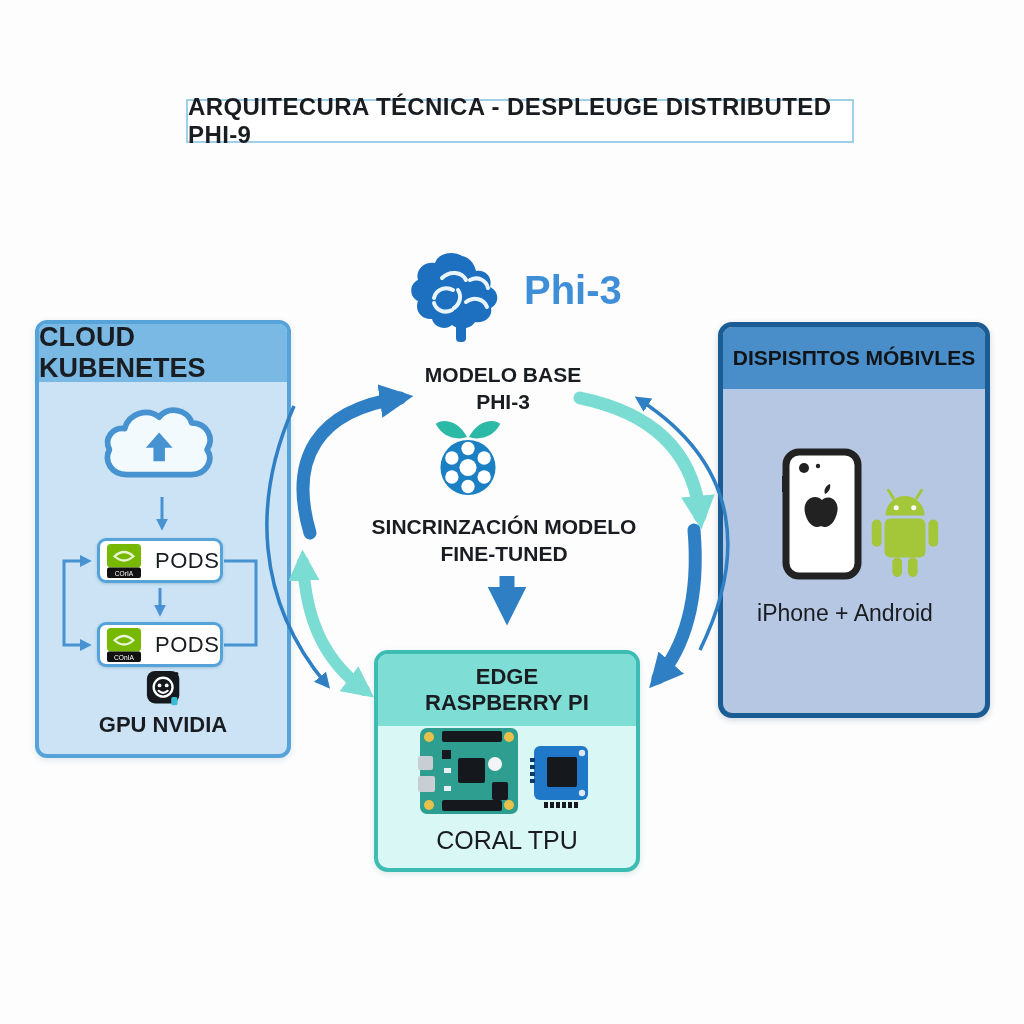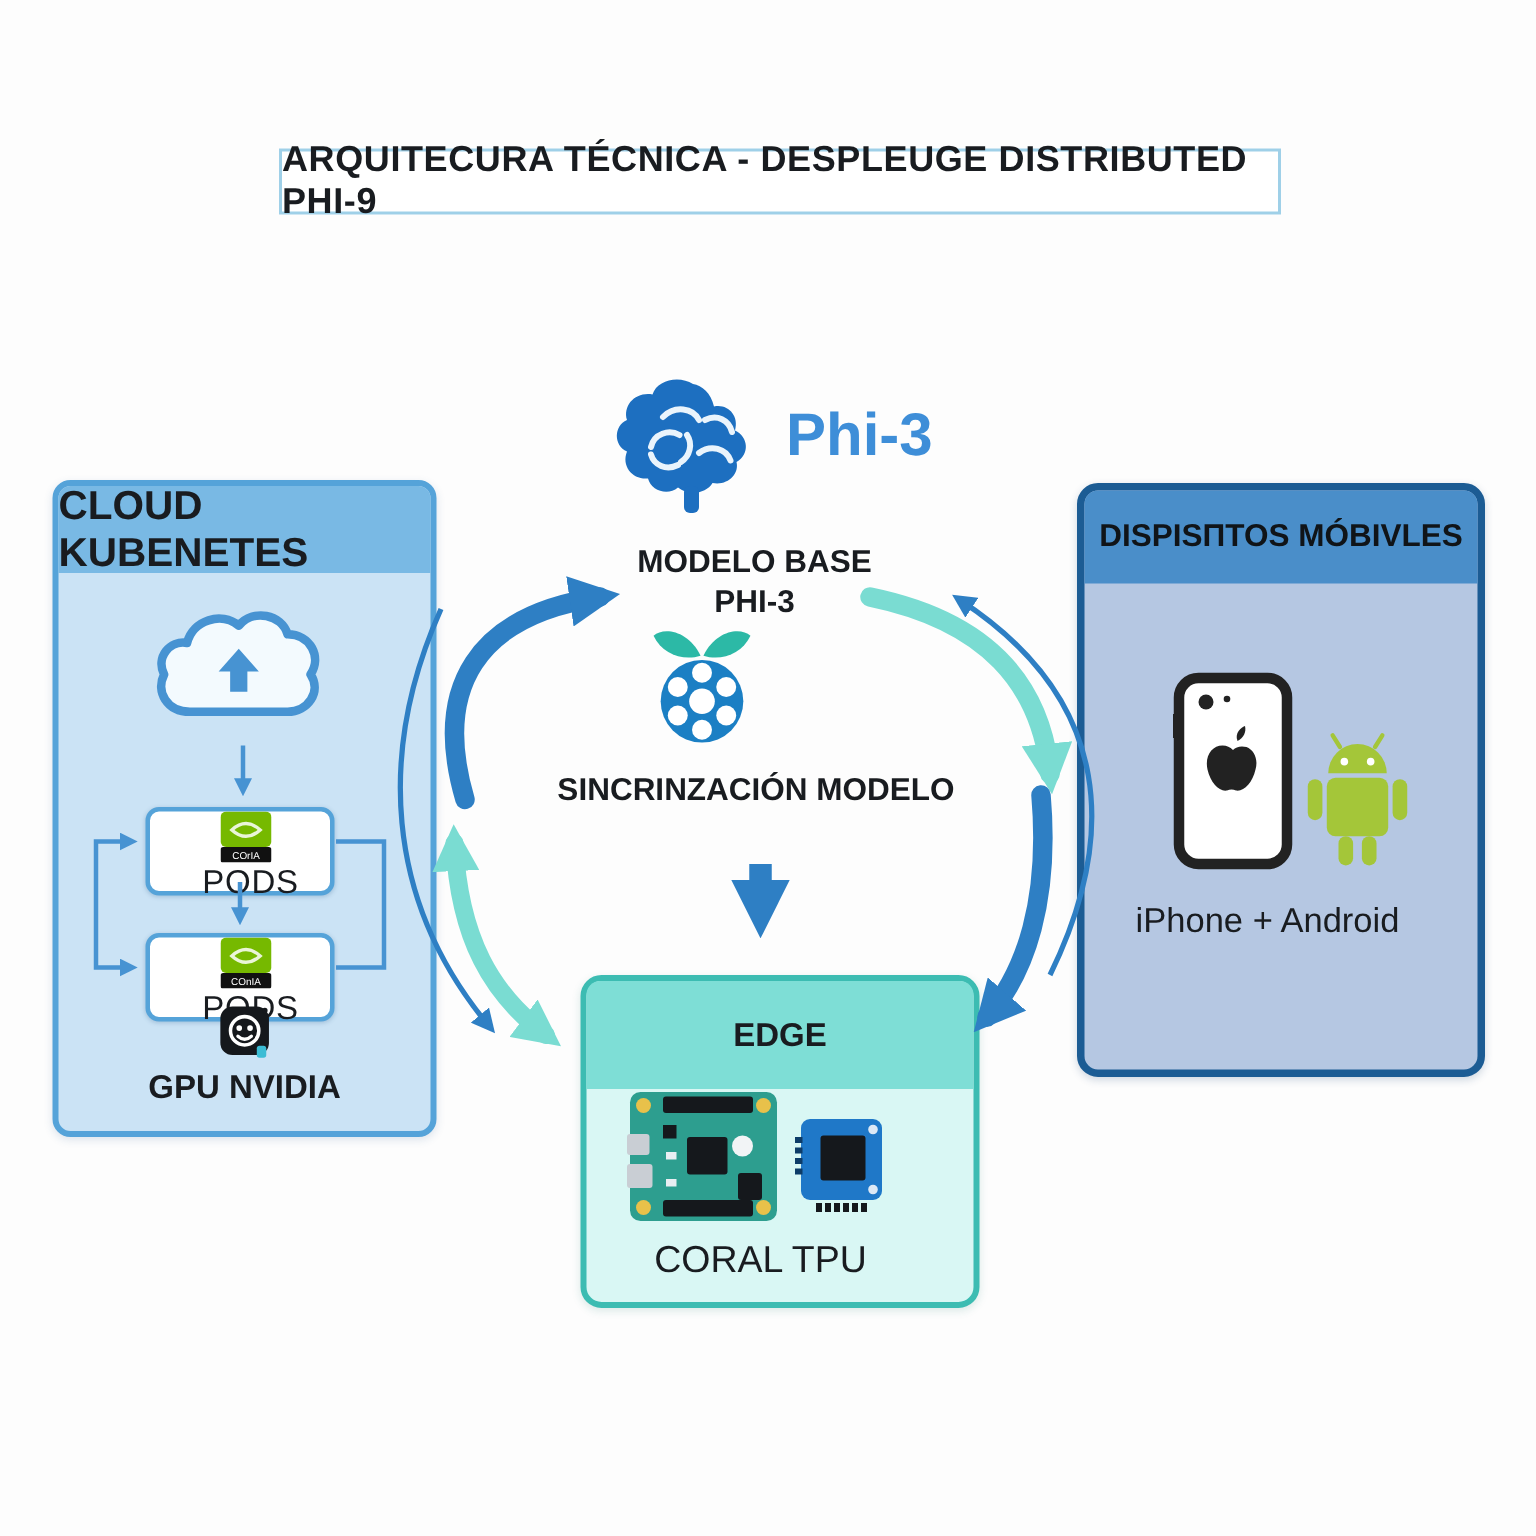--- a/index.html
+++ b/index.html
@@ -24,38 +24,38 @@
   .brand-label{left:524px;top:268px;font-size:40px;font-weight:bold;color:var(--brand-blue);z-index:2;}
   .model-base{left:378px;top:362px;width:250px;text-align:center;font-size:21px;font-weight:bold;line-height:1.28;z-index:2;}
   .raspberry{left:430px;top:416px;width:76px;height:84px;z-index:2;}
   .sync-label{left:328px;top:514px;width:352px;text-align:center;font-size:21px;font-weight:bold;line-height:1.28;z-index:2;}
   
   .cloud-panel{left:35px;top:320px;width:256px;height:438px;background:var(--cloud-panel-body);
     border:4px solid var(--cloud-panel-border);border-radius:12px;z-index:1;box-shadow:0 2px 6px rgba(40,90,140,.15);}
   .cloud-panel .panel-header{position:absolute;left:0;top:0;right:0;height:58px;background:var(--cloud-panel-header);
     border-radius:8px 8px 0 0;display:flex;align-items:center;justify-content:center;font-size:27px;font-weight:bold;}
   .cloud-icon{left:96px;top:390px;width:134px;height:104px;z-index:2;}
-  .pod{left:97px;width:126px;height:59px;background:#fff;border:3px solid var(--cloud-panel-border);
-    border-radius:9px;display:flex;align-items:center;z-index:2;box-shadow:0 1px 3px rgba(40,90,140,.25);flex-direction:column;}
+  .pod{left:97px;width:126px;height:45px;background:#fff;border:3px solid var(--cloud-panel-border);
+    border-radius:9px;display:flex;align-items:center;z-index:2;box-shadow:0 1px 3px rgba(40,90,140,.25);}
   .pod .badge{width:34px;height:34px;margin-left:7px;flex:0 0 auto;}
   .pod .pod-label{font-size:22px;font-weight:500;margin-left:14px;letter-spacing:.5px;}
   .pod1{top:538px;} .pod2{top:622px;}
   .gpu-icon{left:146px;top:670px;width:36px;height:38px;z-index:2;}
   .gpu-label{left:35px;top:712px;width:256px;text-align:center;font-size:22px;font-weight:bold;z-index:2;}
   
   .mobile-panel{left:718px;top:322px;width:272px;height:396px;background:var(--mobile-panel-body);
     border:5px solid var(--mobile-panel-border);border-radius:14px;z-index:1;box-shadow:0 2px 6px rgba(20,60,110,.2);}
   .mobile-panel .panel-header{position:absolute;left:0;top:0;right:0;height:62px;background:var(--mobile-panel-header);
     border-radius:9px 9px 0 0;display:flex;align-items:center;justify-content:center;font-size:21px;font-weight:bold;color:#101418;}
   .iphone-icon{left:782px;top:448px;width:80px;height:132px;z-index:2;}
   .android-icon{left:866px;top:486px;width:78px;height:102px;z-index:2;}
   .mobile-caption{left:718px;top:600px;width:254px;text-align:center;font-size:23px;font-weight:500;z-index:2;}
   
   .edge-panel{left:374px;top:650px;width:266px;height:222px;background:var(--edge-panel-body);
-    border:4px solid var(--edge-panel-border);border-radius:14px;z-index:1;box-shadow:0 2px 6px rgba(30,120,110,.15);margin-left:13px;}
+    border:4px solid var(--edge-panel-border);border-radius:14px;z-index:1;box-shadow:0 2px 6px rgba(30,120,110,.15);}
   .edge-panel .panel-header{position:absolute;left:0;top:0;right:0;height:72px;background:var(--edge-panel-header);
     border-radius:9px 9px 0 0;display:flex;flex-direction:column;align-items:center;justify-content:center;
     font-size:22px;font-weight:bold;line-height:1.2;}
   .pi-board{left:418px;top:726px;width:102px;height:90px;z-index:2;}
   .coral-board{left:530px;top:744px;width:60px;height:64px;z-index:2;}
   .edge-caption{left:374px;top:826px;width:266px;text-align:center;font-size:25px;font-weight:normal;z-index:2;}
   
   .overlay{left:0;top:0;width:1024px;height:1024px;z-index:5;pointer-events:none;}
   .st-blue{stroke:var(--arrow-blue);fill:none;}
   .st-teal{stroke:var(--arrow-teal);fill:none;}
@@ -91,20 +91,21 @@
   <circle cx="40" cy="34" r="7" fill="#fff"></circle>
   <circle cx="57" cy="44" r="7" fill="#fff"></circle>
   <circle cx="57" cy="64" r="7" fill="#fff"></circle>
   <circle cx="40" cy="74" r="7" fill="#fff"></circle>
   <circle cx="23" cy="64" r="7" fill="#fff"></circle>
   <circle cx="23" cy="44" r="7" fill="#fff"></circle>
 </svg>
 
 <div class="abs sync-label">
   <div>SINCRINZACIÓN MODELO</div>
+  <div>FINE-TUNED</div>
 </div>
 
 <div class="abs cloud-panel">
   <div class="panel-header">CLOUD KUBENETES</div>
 </div>
 
 <svg class="abs cloud-icon" viewBox="0 0 140 104" aria-hidden="true">
   <path fill="#f3fafe" stroke="var(--connector-blue)" stroke-width="6" stroke-linejoin="round" d="M32 86C16 86 8 72 14 60 8 48 18 36 30 38 34 22 54 16 66 26 76 14 96 18 100 32 116 32 124 48 116 60 124 72 114 86 100 86 Z"></path>
   <path fill="var(--connector-blue)" d="M66 42 80 58 72 58 72 72 60 72 60 58 52 58 Z"></path>
 </svg>
@@ -166,20 +167,21 @@
   <line x1="52" y1="12" x2="57" y2="4" stroke="var(--android-green)" stroke-width="3" stroke-linecap="round"></line>
   <circle cx="31" cy="22" r="2.6" fill="#fff"></circle>
   <circle cx="49" cy="22" r="2.6" fill="#fff"></circle>
 </svg>
 
 <div class="abs mobile-caption">iPhone + Android</div>
 
 <div class="abs edge-panel">
   <div class="panel-header">
     <div>EDGE</div>
+    <div>RASPBERRY PI</div>
   </div>
 </div>
 
 <svg class="abs pi-board" viewBox="0 0 102 90" aria-hidden="true">
   <rect x="2" y="2" width="98" height="86" rx="7" fill="#2d9e8f"></rect>
   <rect x="24" y="5" width="60" height="11" rx="2" fill="#15181c"></rect>
   <rect x="24" y="74" width="60" height="11" rx="2" fill="#15181c"></rect>
   <circle cx="11" cy="11" r="5" fill="#e8c14a"></circle>
     <circle cx="91" cy="11" r="5" fill="#e8c14a"></circle>
   <circle cx="11" cy="79" r="5" fill="#e8c14a"></circle>

